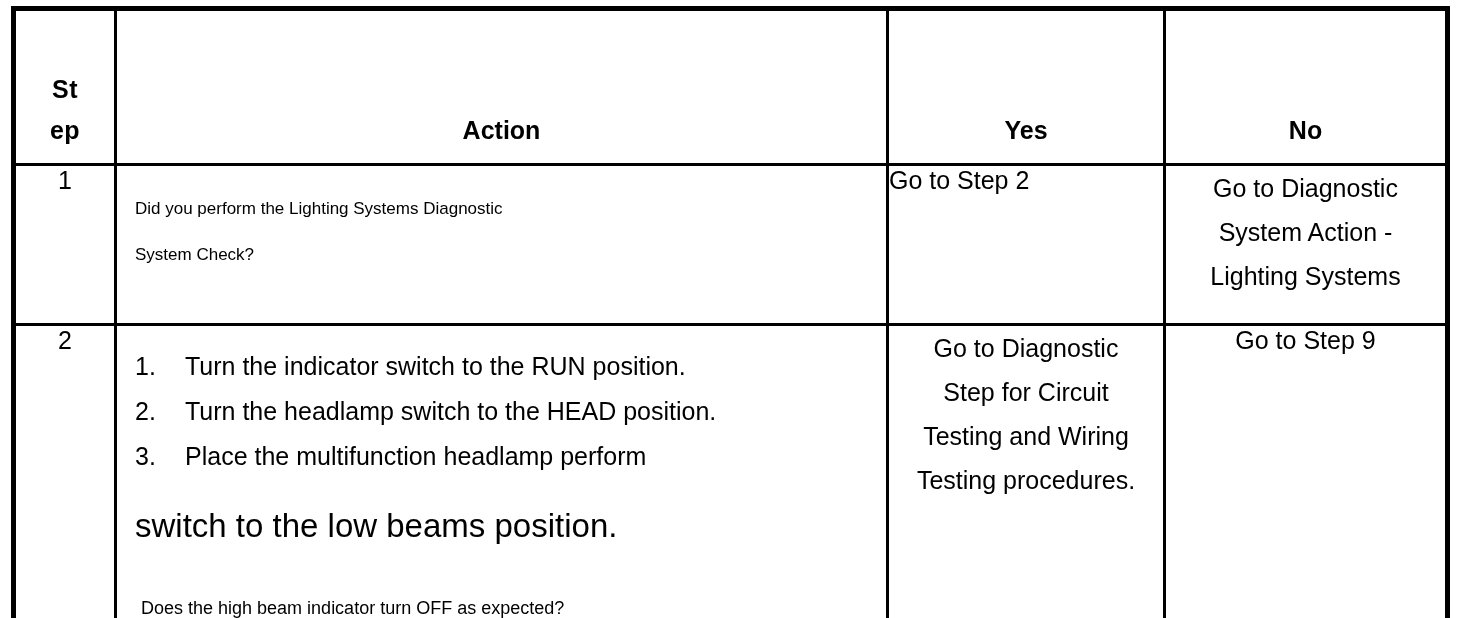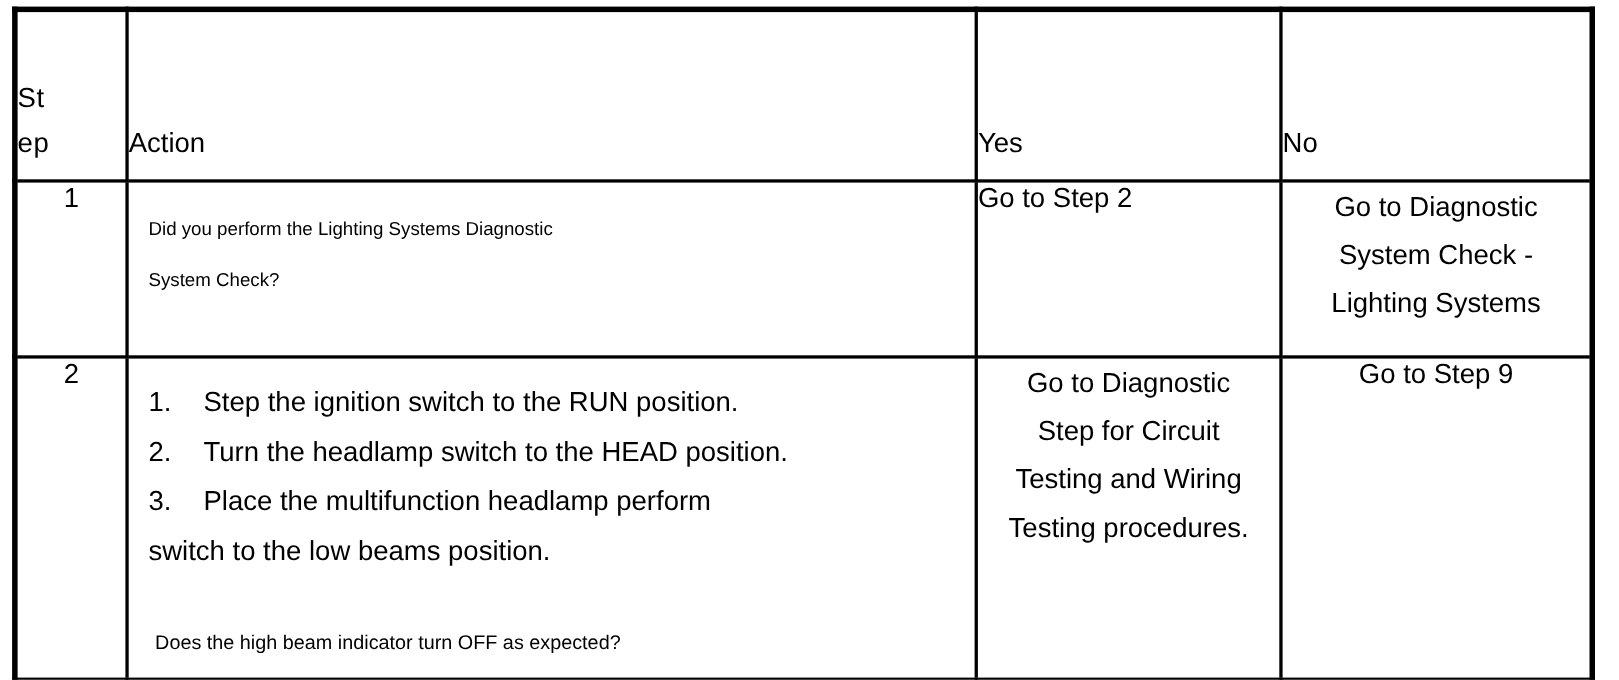--- a/index.html
+++ b/index.html
@@ -44,24 +44,24 @@
   .diag-table th {
     border: 3px solid #000000;
     padding: 0;
     vertical-align: top;
     background: #ffffff;
   }
 
   
   .hdr-row th {
     height: 140px;
-    font-weight: normal;
+    font-weight: bold;
     font-size: 25px;
     line-height: 41px;
-    text-align: left;
+    text-align: center;
     vertical-align: bottom;
     padding-bottom: 12px;
   }
   .hdr-step {
     letter-spacing: 0.5px;
   }
   .hdr-step .ln { display: block; }
 
   
   .step-cell {
@@ -124,23 +124,24 @@
   }
   .numlist li .num {
     position: absolute;
     left: 0;
     top: 0;
     width: 34px;
     text-align: left;
   }
   .r2-action .contline {
     display: block;
-    font-size: 25px;
+    font-size: 33px;
     line-height: 45px;
     padding-left: 0;
+    margin-top: 24px;
   }
   .r2-action .gap {
     display: block;
     height: 38px;
   }
   .r2-action .question {
     display: block;
     font-size: 18px;
     line-height: 45px;
     padding-left: 6px;
@@ -196,34 +197,34 @@
           <div class="body">
             <span class="ln">Did you perform the Lighting Systems Diagnostic</span>
             <span class="ln">System Check?</span>
           </div>
         </td>
 
         <td class="r1-yes">Go to Step 2</td>
 
         <td class="r1-no">
           <span class="ln">Go to Diagnostic</span>
-          <span class="ln">System Check -</span>
+          <span class="ln">System Action -</span>
           <span class="ln">Lighting Systems</span>
         </td>
       </tr>
 
       <tr>
         <td class="step-cell">2</td>
 
         <td class="r2-action">
           <div class="body">
             <ul class="numlist">
               <li>
                 <span class="num">1.</span>
-                <span>Step the ignition switch to the RUN position.</span>
+                <span>Turn the indicator switch to the RUN position.</span>
               </li>
               <li>
                 <span class="num">2.</span>
                 <span>Turn the headlamp switch to the HEAD position.</span>
               </li>
               <li>
                 <span class="num">3.</span>
                 <span>Place the multifunction headlamp perform</span>
               </li>
             </ul>

